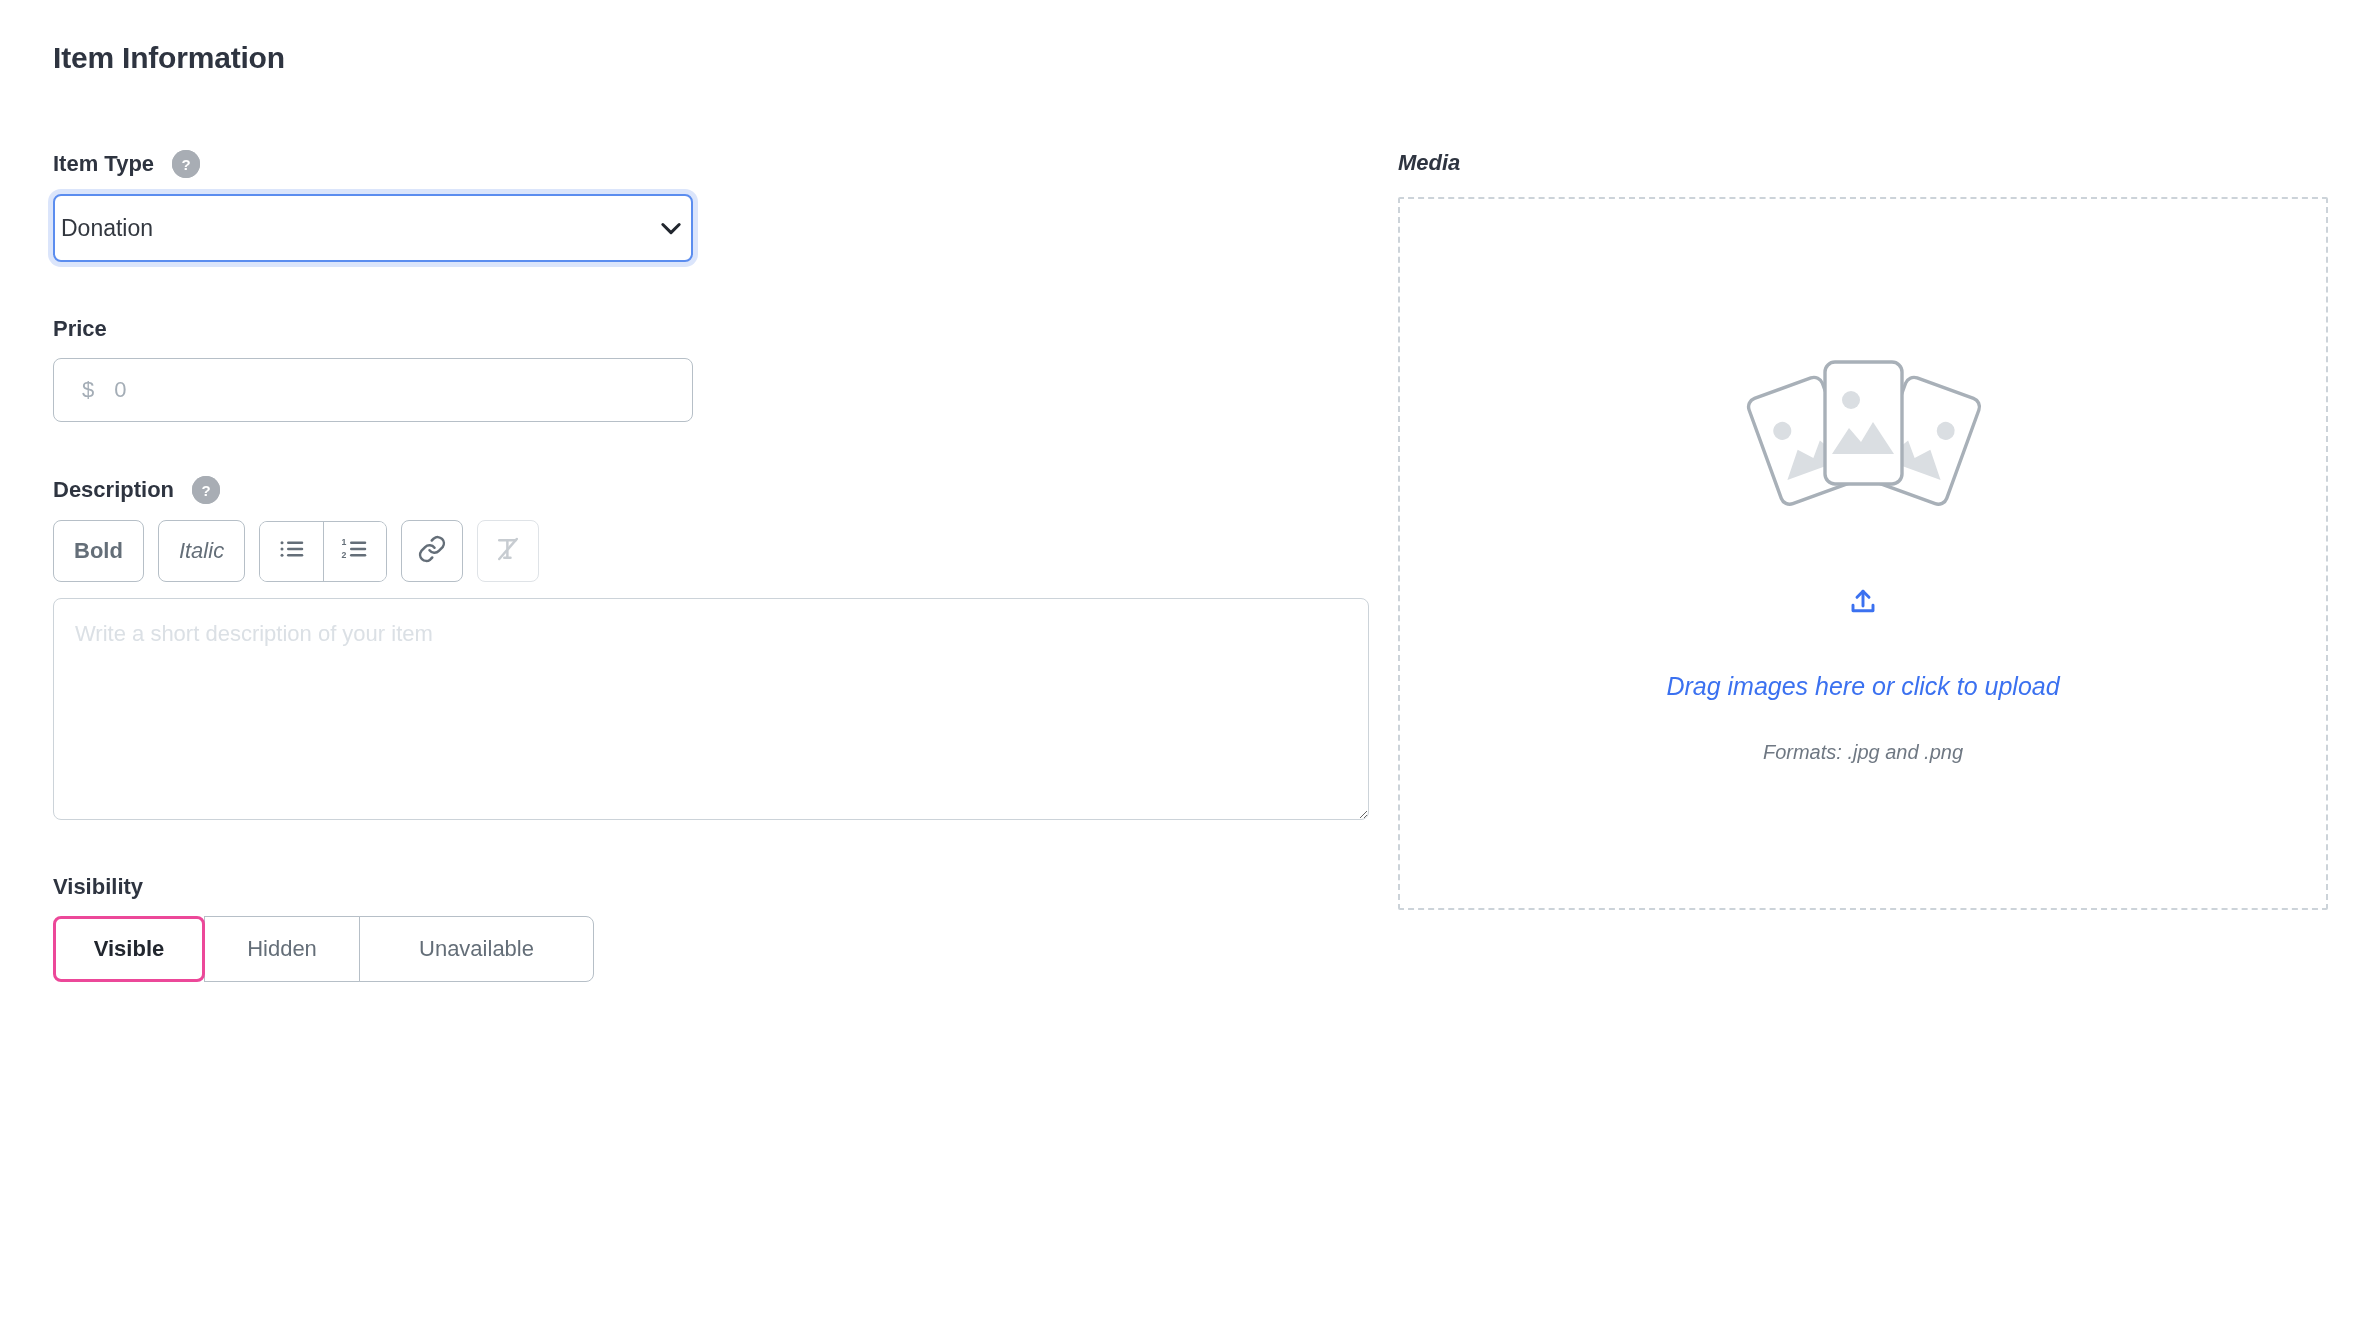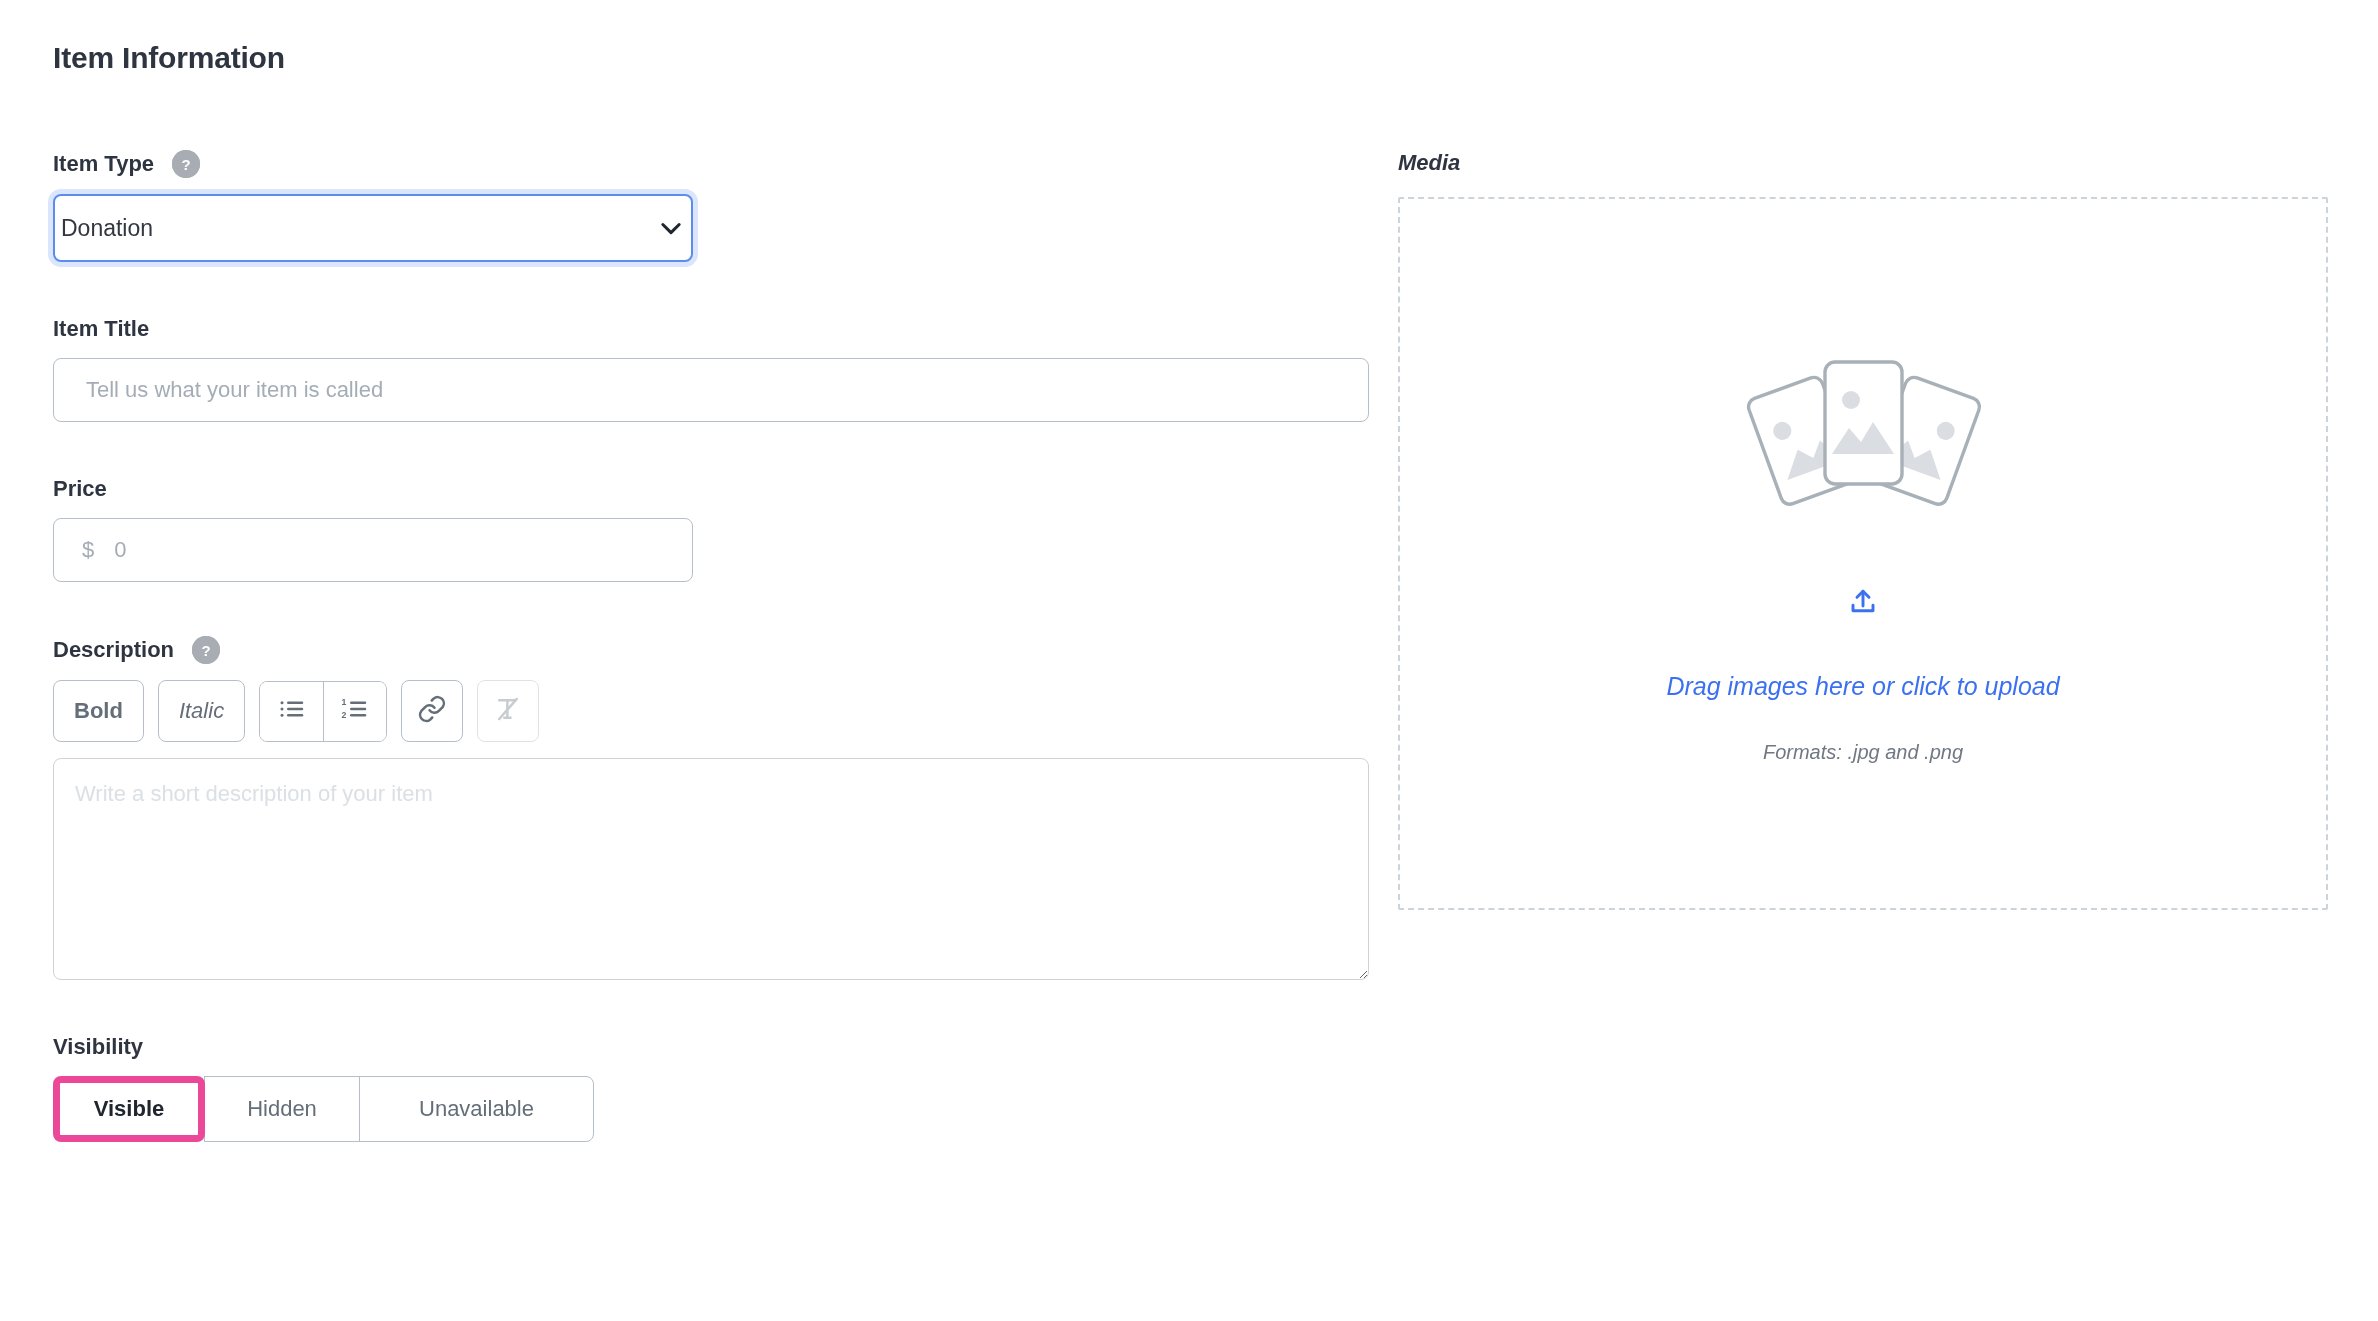--- a/index.html
+++ b/index.html
@@ -213,21 +213,21 @@
     color: #646e78;
     background: #ffffff;
     border: 1.5px solid #b6bfc7;
     cursor: pointer;
     font-family: "Liberation Sans", sans-serif;
   }
   .seg:nth-child(1) { width: 152px; border-radius: 8px 0 0 8px; }
   .seg:nth-child(2) { width: 157px; margin-left: -1.5px; }
   .seg:nth-child(3) { width: 235px; margin-left: -1.5px; border-radius: 0 8px 8px 0; }
   .seg.active {
-    border: 7px solid #ec4899;
+    border: 3px solid #ec4899;
     border-radius: 8px;
     color: #21262e;
     font-weight: 700;
     z-index: 2;
     position: relative;
   }
 
   
   .media-col { position: absolute; left: 1398px; top: 150px; width: 930px; font-style: italic; }
   .dropzone {
@@ -280,26 +280,20 @@
       <div class="select-wrap">
         <span class="select-value">Donation</span>
         <span class="chevron">
           <svg width="28" height="28" viewBox="0 0 24 24" fill="none" stroke="#21262e" stroke-width="2.6" stroke-linecap="round" stroke-linejoin="round">
             <polyline points="5 9 12 16 19 9"></polyline>
           </svg>
         </span>
       </div>
     </div>
 
-    <div class="field-block">
-      <div class="section-label label-spaced">
-        <span>Item Title</span>
-      </div>
-      <input class="text-input" type="text" placeholder="Tell us what your item is called" style="">
-    </div>
 
     <div class="field-block">
       <div class="section-label label-spaced">
         <span>Price</span>
       </div>
       <div class="price-wrap">
         <span class="price-prefix">$</span>
         <input class="price-input" type="text" placeholder="0" style="">
       </div>
     </div>

